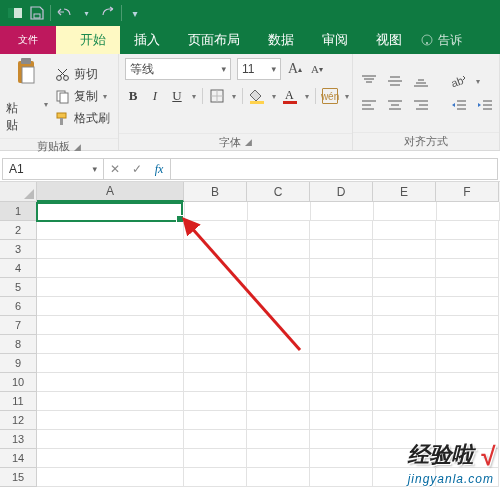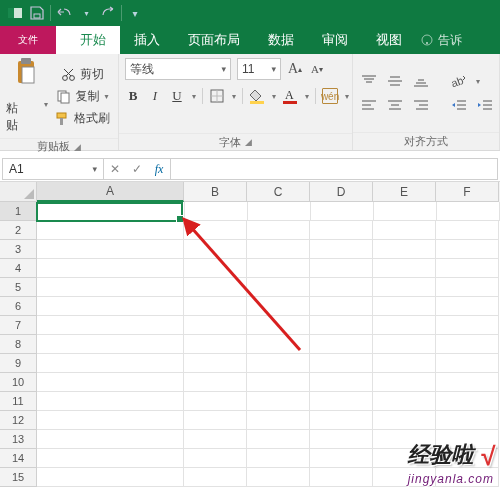--- a/index.html
+++ b/index.html
@@ -3,29 +3,29 @@
 <meta charset="utf-8">
 <style>
   body{margin:0;font-family:"Microsoft YaHei",Arial,sans-serif;font-size:12px;background:#fff;color:#444;overflow:hidden;width:500px;height:500px;position:relative;}
   .titlebar{height:26px;background:#0f7a41;display:flex;align-items:center;padding:0 4px;color:#cde;}
   .titlebar .tb-btn{width:22px;height:20px;display:flex;align-items:center;justify-content:center;opacity:.9;}
   .titlebar svg{display:block;}
   .titlebar .sep{width:1px;height:16px;background:rgba(255,255,255,.25);margin:0 2px;}
   .ribbon-tabs{height:28px;background:#0f7a41;display:flex;align-items:stretch;color:#fff;}
   .ribbon-tabs .file{width:56px;display:flex;align-items:center;justify-content:center;font-size:10px;background:#be185d;}
   .ribbon-tabs .tab{padding:0 14px;display:flex;align-items:center;font-size:13px;cursor:default;}
-  .ribbon-tabs .tab.active{background:#ffffff;color:#1a8a4f;padding-left:24px;}
+  .ribbon-tabs .tab.active{background:#fef9c3;color:#1a8a4f;padding-left:24px;}
   .ribbon-tabs .tell{margin-left:4px;display:flex;align-items:center;opacity:.8;}
   .ribbon-tabs .tell svg{margin-right:4px;}
   .ribbon{background:#f1f1f1;border-bottom:1px solid #d9d9d9;height:96px;display:flex;}
   .group{border-right:1px solid #e1e1e1;display:flex;flex-direction:column;justify-content:space-between;}
   .group .body{flex:1;display:flex;align-items:center;padding:4px 6px;gap:4px;}
   .group .label{height:17px;font-size:11px;color:#666;text-align:center;border-top:1px solid #e8e8e8;display:flex;align-items:center;justify-content:center;gap:4px;padding:0 2px;}
   .group .label .dlg{font-size:9px;color:#888;}
-  .vstack{display:flex;flex-direction:column;gap:2px;align-items:center;}
+  .vstack{display:flex;flex-direction:column;gap:2px;}
   .bigbtn{display:flex;flex-direction:column;align-items:center;justify-content:center;width:42px;}
   .bigbtn .ico{width:28px;height:28px;display:flex;align-items:center;justify-content:center;}
   .bigbtn .cap{font-size:12px;color:#444;margin-top:14px;display:flex;gap:20px;}
   .smbtn{display:flex;align-items:center;gap:4px;font-size:12px;color:#444;height:20px;padding:0 2px;}
   .ico16{width:16px;height:16px;display:flex;align-items:center;justify-content:center;}
   .dd{font-size:8px;color:#777;margin-left:1px;}
   .sel{background:#fff;border:1px solid #c7c7c7;height:20px;display:flex;align-items:center;padding:0 4px;font-size:12px;color:#444;}
   .sel .arrow{margin-left:auto;font-size:9px;color:#666;}
   .fontname{width:96px;}
   .fontsize{width:34px;justify-content:space-between;}
@@ -55,21 +55,21 @@
   .rh.active{background:#e1e1e1;border-right:2px solid #1a8a4f;}
   .cell{border-right:1px solid #e2e2e2;border-bottom:1px solid #e2e2e2;}
   .cA{width:146px;}
   .cN{width:62px;}
   .active-cell{position:absolute;border:2px solid #1a8a4f;pointer-events:none;box-sizing:border-box;}
   .active-cell .handle{position:absolute;right:-3px;bottom:-3px;width:6px;height:6px;background:#1a8a4f;border:1px solid #fff;}
   .arrow-annot{position:absolute;pointer-events:none;}
   .watermark{position:absolute;right:6px;bottom:14px;text-align:right;}
   .watermark .l1{font-size:22px;font-weight:bold;color:#222;font-style:italic;text-shadow:1px 1px 0 #fff,2px 2px 2px rgba(0,0,0,.25);}
   .watermark .chk{color:#d33; font-size:26px;vertical-align:middle;}
-  .watermark .l2{font-size:12px;color:#701a75;letter-spacing:1px;font-style:italic;text-shadow:1px 1px 0 #fff;}
+  .watermark .l2{font-size:12px;color:#0369a1;letter-spacing:1px;font-style:italic;text-shadow:1px 1px 0 #fff;}
   svg{overflow:visible;}
 </style>
 </head>
 <body>
 
 <div class="titlebar">
   <div class="tb-btn">
     <svg width="16" height="16">
         <rect x="1" y="3" width="14" height="10" fill="#fff" opacity=".9"></rect>
         <rect x="1" y="3" width="6" height="10" fill="#1a8a4f"></rect>

